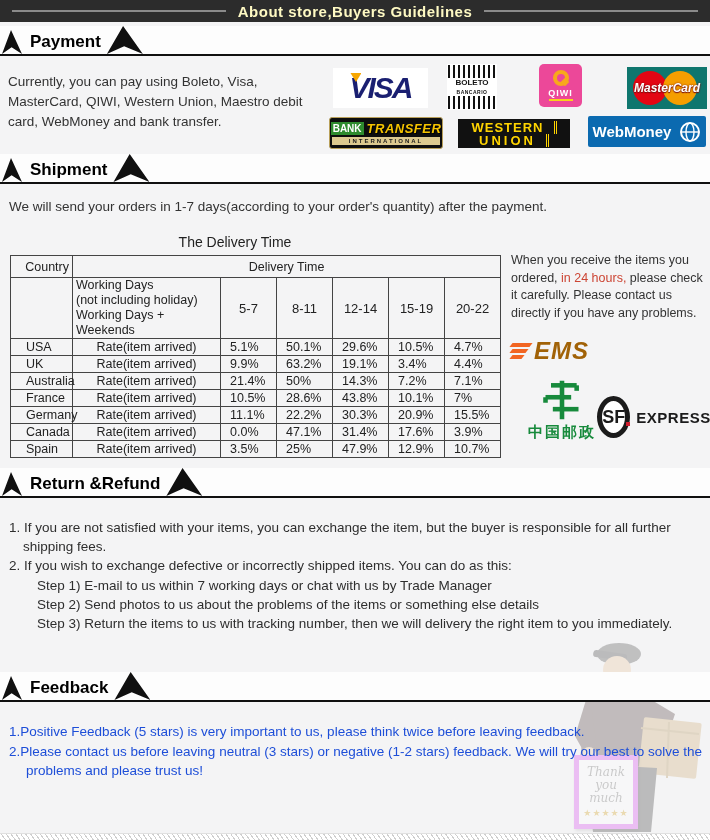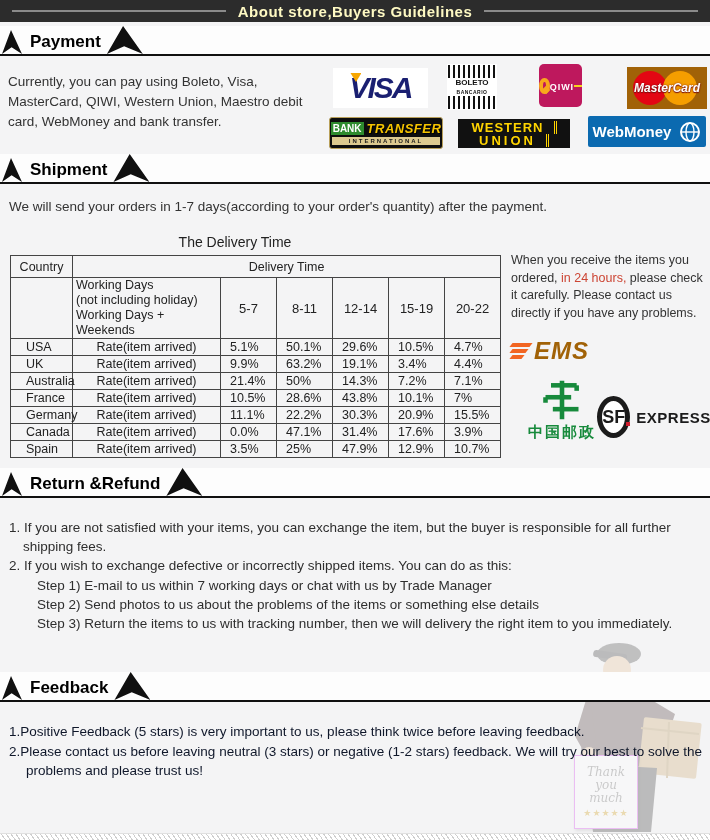--- a/index.html
+++ b/index.html
@@ -35,29 +35,29 @@
   .visa .vtxt { font-size:30px; font-weight:800; font-style:italic; color:#1a1f71; letter-spacing:-2px; position:relative; }
   .visa .wedge { position:absolute; left:1px; top:2px; width:11px; height:9px;
     background:#f7a600; clip-path:polygon(0 0,100% 0,50% 100%); }
 
   .boleto { left:447px; top:64px; width:50px; height:46px; background:#fff; flex-direction:column; justify-content:space-between; padding:1px; }
   .bars { width:100%; height:13px;
     background:repeating-linear-gradient(90deg,#111 0 2px,transparent 2px 5px); }
   .boleto .b1 { font-size:8px; font-weight:bold; color:#111; line-height:8px; }
   .boleto .b2 { font-size:5px; font-weight:bold; color:#111; letter-spacing:.5px; line-height:6px; }
 
-  .qiwi { left:539px; top:64px; width:43px; height:43px; background:#be185d; border-radius:5px;
-    flex-direction:row; justify-content:center; }
+  .qiwi { left:539px; top:64px; width:43px; height:43px; background:#ec4899; border-radius:5px;
+    flex-direction:column; justify-content:center; }
   .qiwi .qring { width:16px; height:16px; border:4px solid #f8a81c; border-radius:50%; position:relative; }
   .qiwi .qring::after { content:""; position:absolute; right:-3px; bottom:-3px; width:6px; height:6px;
     background:#f8a81c; transform:rotate(45deg); }
   .qiwi .qtxt { color:#fff; font-size:9px; font-weight:bold; letter-spacing:1px; margin-top:2px; }
   .qiwi .qbar { width:24px; height:2px; background:#f8d11c; margin-top:1px; }
 
-  .mc { left:627px; top:67px; width:80px; height:42px; background:#a16207; }
+  .mc { left:627px; top:67px; width:80px; height:42px; background:#0f766e; }
   .mc .circ { position:absolute; width:34px; height:34px; border-radius:50%; top:4px; }
   .mc .c-red { left:6px; background:#e30613; }
   .mc .c-org { left:36px; background:#f59e00; }
   .mc .mtxt { position:relative; z-index:1; color:#fff; font-size:12px; font-weight:bold; font-style:italic;
     text-shadow:0 0 2px #7a1010, 0 1px 1px #7a1010; }
 
   .bank { left:329px; top:117px; width:114px; height:32px; background:#0d0d0d; border:1px solid #b9a05a;
     border-radius:3px; flex-direction:column; justify-content:center; padding:1px 2px; }
   .bank .row1 { display:flex; align-items:center; gap:3px; }
   .bank .bk { background:#2e8b2e; color:#fff; font-size:10px; font-weight:bold; padding:0 2px; line-height:13px; }
@@ -79,21 +79,21 @@
   .ship-intro { position:absolute; left:9px; top:199px; width:700px; font-size:13.5px; color:#333; z-index:1; }
   .tbl-title { position:absolute; left:10px; top:234px; width:450px; text-align:center;
     font-size:14px; color:#222; z-index:1; }
 
   table.dlv { position:absolute; left:10px; top:255px; width:490px; border-collapse:collapse;
     table-layout:fixed; font-size:12.5px; color:#222; z-index:1; }
   table.dlv col.c0 { width:62px; } table.dlv col.c1 { width:148px; } table.dlv col.cv { width:56px; }
   table.dlv td,table.dlv th { border:1px solid #444; font-weight:normal; padding:0 3px; }
   tr.hrow { height:22px; }
   tr.hrow th { text-align:center; }
-  tr.hrow th.country { text-align:center; }
+  tr.hrow th.country { text-align:right; }
   tr.srow { height:48px; }
   .wd-lines span { display:block; line-height:15px; text-align:left; }
   tr.srow td.day { text-align:center; font-size:13px; }
   tr.drow { height:17px; }
   tr.drow td.cty { text-align:left; padding-left:15px; }
   tr.drow td.rl { text-align:center; }
   tr.drow td.v { text-align:left; padding-left:9px; }
 
   .ship-note { position:absolute; left:511px; top:252px; width:198px;
     font-size:12.5px; line-height:17.5px; color:#333; z-index:1; }
@@ -121,28 +121,28 @@
   .sf .sftxt { font-size:18px; font-weight:800; color:#1b1b1b; position:relative; }
   .sf .sftxt::after { content:""; position:absolute; right:-5px; bottom:2px; width:4px; height:4px; background:#d01f2f; }
   .sf .sfex { font-size:15px; font-weight:800; color:#1b1b1b; letter-spacing:.5px; }
 
   
   .return-text { position:absolute; left:9px; top:518px; width:700px;
     font-size:13.5px; line-height:19.2px; color:#2e2e2e; z-index:1; }
   .hang { padding-left:14px; text-indent:-14px; }
   .steps { padding-left:28px; }
   .feedback-text { position:absolute; left:9px; top:722px; width:700px;
-    font-size:13.5px; line-height:19.5px; color:#0f172a; z-index:1; }
+    font-size:13.5px; line-height:19.5px; color:#1d4ed8; z-index:1; }
   .hang2 { padding-left:17px; text-indent:-17px; }
 
   
   .courier { position:absolute; left:545px; top:636px; width:165px; height:198px; opacity:.3; z-index:0; }
   .courier svg { position:absolute; left:0; top:0; }
   .sign { position:absolute; left:29px; top:119px; width:64px; height:74px; background:#fff;
-    border:1px solid #d946ef; box-shadow:1px 2px 3px rgba(0,0,0,.25);
+    border:5px solid #d946ef; box-shadow:1px 2px 3px rgba(0,0,0,.25);
     display:flex; flex-direction:column; align-items:center; justify-content:center;
     font-family:"DejaVu Serif",serif; font-style:italic; color:#6b6b6b; }
   .sign .sl { font-size:12px; line-height:13px; }
   .sign .stars { font-family:"DejaVu Sans",sans-serif; font-style:normal; font-size:9px;
     letter-spacing:1px; color:#d4a017; margin-top:3px; }
 
   .hatch { position:absolute; left:0; bottom:0; width:710px; height:7px; background:#fff;
     border-top:1px solid #e0e0e0; z-index:3; }
   .hatch::after { content:""; display:block; width:100%; height:100%;
     background:repeating-linear-gradient(55deg,#cfcfcf 0 1px,transparent 1px 4px); }

